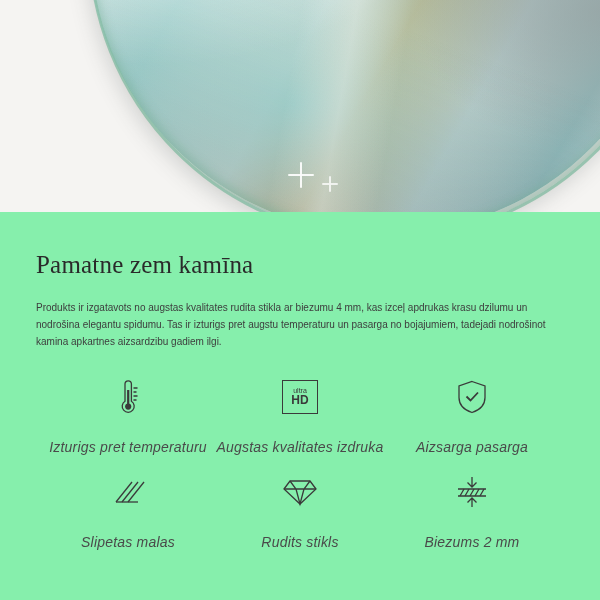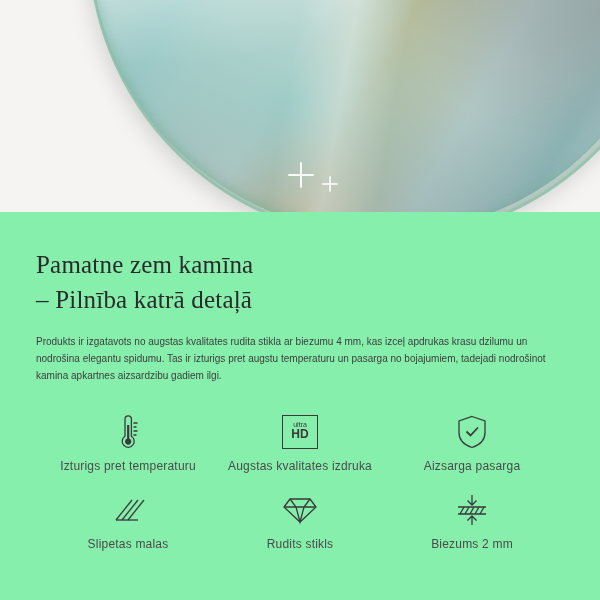--- a/index.html
+++ b/index.html
@@ -128,45 +128,45 @@
     align-items: center;
     text-align: right;
   }
   .feature .glyph {
     height: 42px;
     display: flex;
     align-items: center;
     justify-content: center;
   }
   .feature .caption {
-    margin-top: 6px;
-    font-size: 12px;
+    margin-top: 21px;
+    font-size: 14px;
     color: #4a4a4a;
     letter-spacing: .2px;
+    font-style: italic;
   }
   svg { display: block; }
 </style>
 </head>
 <body>
 
 <div class="page">
 
   <div class="hero">
     <div class="hero-bg"></div>
     <div class="disc"></div>
     <div class="disc-edge"></div>
     <div class="sparkle s1"></div>
     <div class="sparkle s2"></div>
   </div>
 
   <div class="content">
 
     <h1 class="title">
       <span>Pamatne zem kamīna</span>
-      <span class="line2">– Pilnība katrā detaļā</span>
     </h1>
 
     <p class="body-text">Produkts ir izgatavots no augstas kvalitates rudita stikla ar biezumu 4 mm, kas izceļ apdrukas krasu dzilumu un nodrošina elegantu spidumu. Tas ir izturigs pret augstu temperaturu un pasarga no bojajumiem, tadejadi nodrošinot kamina apkartnes aizsardzibu gadiem ilgi.</p>
 
     <div class="features">
 
       <div class="feature">
         <div class="glyph">
           <svg width="34" height="38" viewBox="0 0 34 38" fill="none" stroke="#3a3a3a" stroke-width="1.3">
             <path d="M14 6a3.2 3.2 0 0 1 6.4 0v17.2a6 6 0 1 1-6.4 0V6z"></path>

